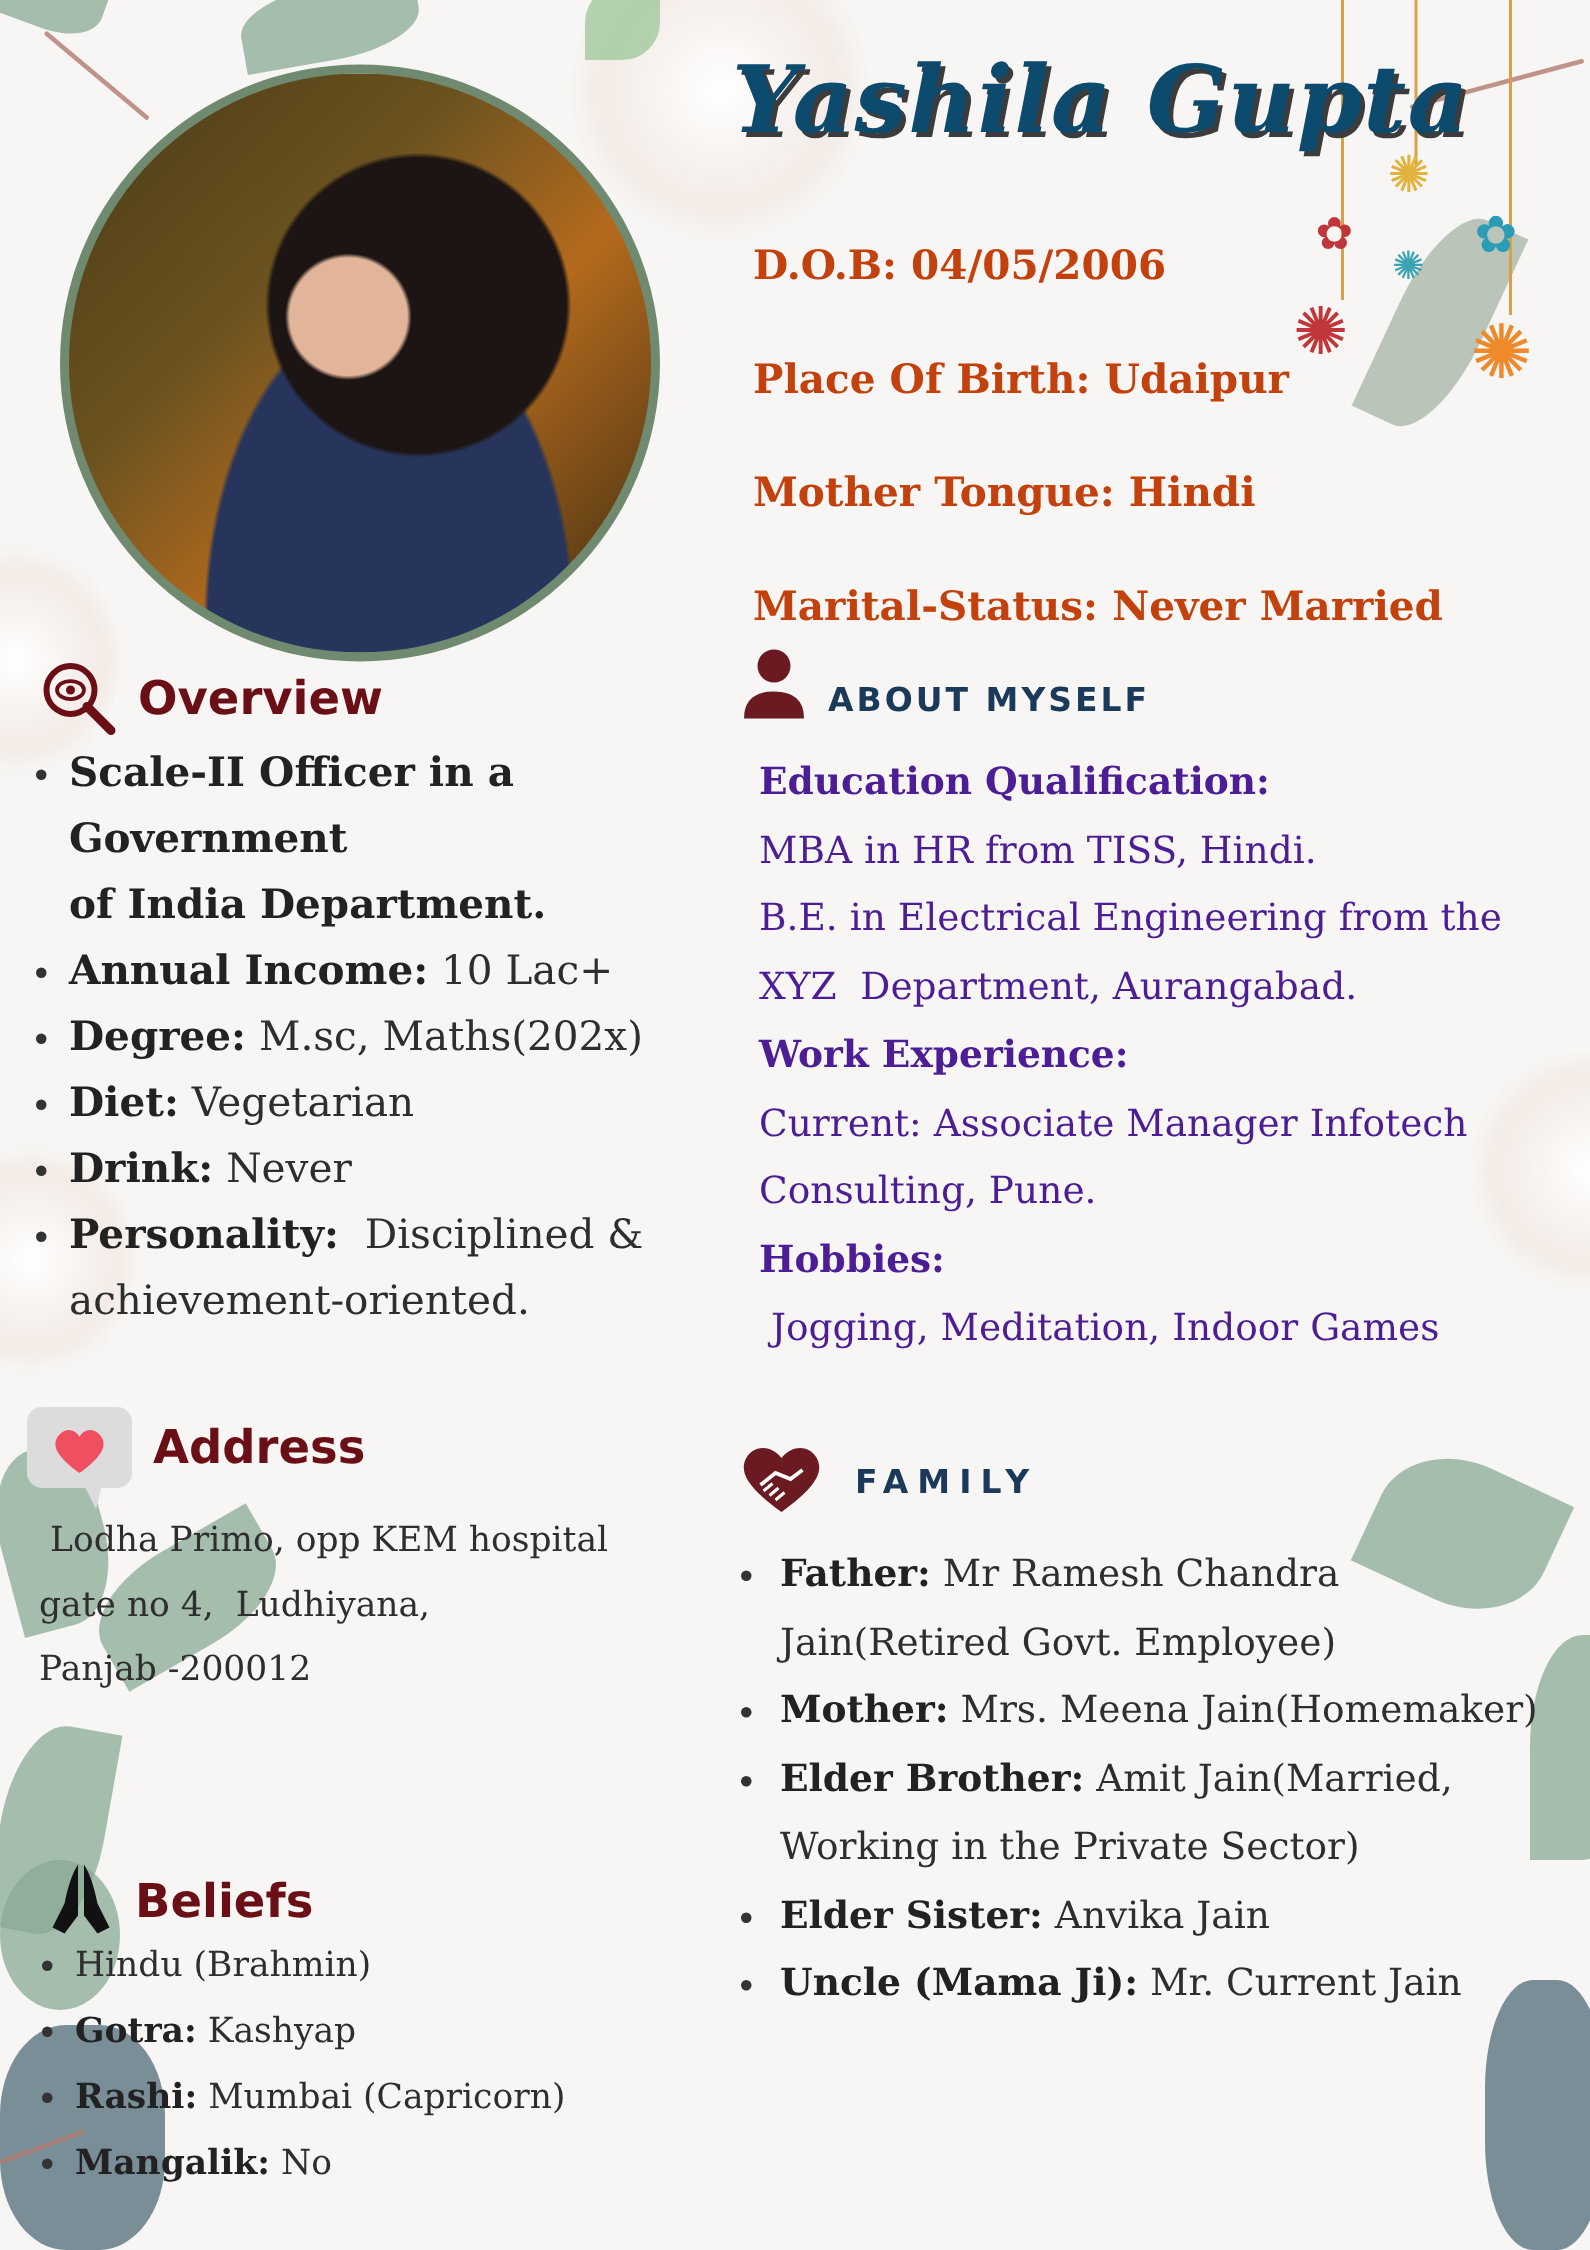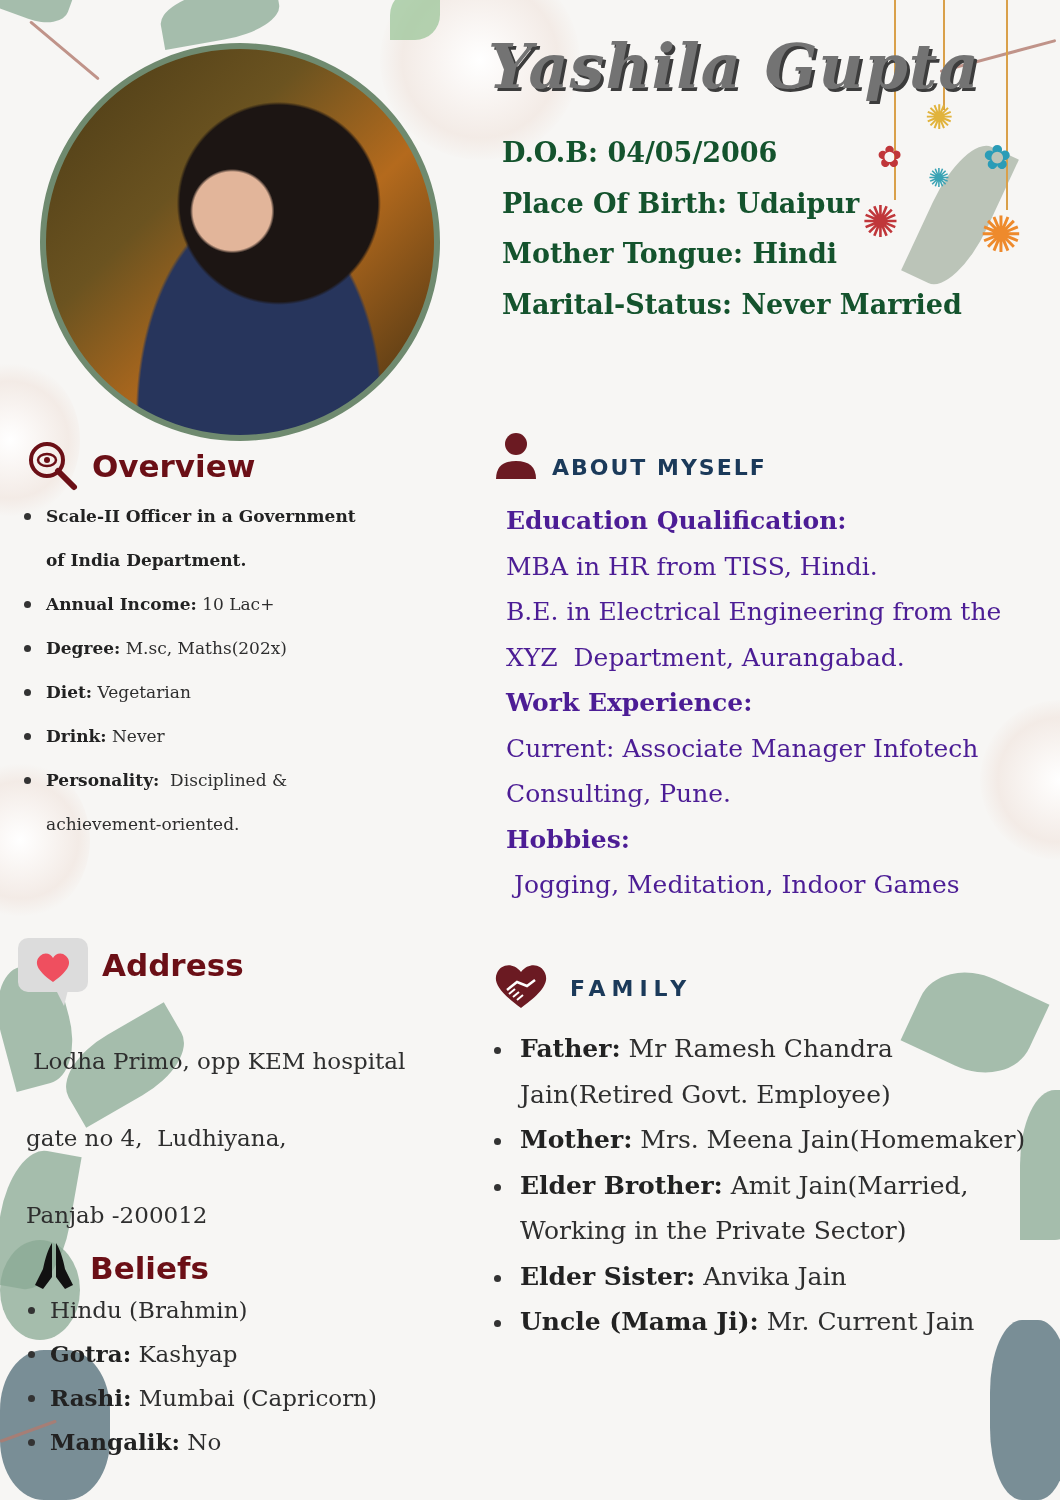--- a/index.html
+++ b/index.html
@@ -26,27 +26,27 @@
       radial-gradient(ellipse at 60% 40%, #1c1513 0 30%, rgba(0,0,0,0) 31%),
       radial-gradient(ellipse at 55% 95%, #27355c 0 40%, rgba(0,0,0,0) 41%),
       linear-gradient(135deg, #4a3a16 0%, #6b5320 35%, #b46a1d 60%, #3b2c12 100%);
     overflow: hidden;
   }
 
   
   .name {
     position: absolute; left: 488px; top: 30px;
     font-family: "DejaVu Serif", serif; font-style: italic; font-weight: bold;
-    font-size: 62px; color: #737373; letter-spacing: 1px;
+    font-size: 62px; color: #0c4a6e; letter-spacing: 1px;
     text-shadow: 3px 3px 0 #3c3c3c;
   }
   .basic { position: absolute; left: 502px; top: 133px; }
   .basic div {
     font-family: "DejaVu Serif", serif; font-weight: bold; font-size: 27px;
-    color: #14532d; height: 50.5px; line-height: 40px; white-space: nowrap;
+    color: #c2410c; height: 50.5px; line-height: 40px; white-space: nowrap; margin-top: 25px;
   }
 
   
   .ornaments { position: absolute; right: 0; top: 0; width: 210px; height: 300px; }
   .string { position: absolute; width: 2px; background: #d9a04a; top: 0; }
   .orn { position: absolute; font-size: 34px; line-height: 1; }
 
   
   .sec-head { position: absolute; display: flex; align-items: center; }
   .sec-head .title-maroon {
@@ -55,38 +55,38 @@
   .sec-head .title-navy {
     font-family: "DejaVu Sans", sans-serif; font-weight: bold; font-size: 22px; color: #1b3a5a;
     letter-spacing: 2px;
   }
   .sec-head .title-navy.wide { letter-spacing: 6px; }
 
   .icon { display: inline-flex; align-items: center; justify-content: center; }
 
   ul.list { list-style: none; position: absolute; }
   ul.list li {
-    position: relative; padding-left: 24px; font-size: 17px; line-height: 44px; color: #2e2e2e;
+    position: relative; padding-left: 24px; font-size: 27px; line-height: 44px; color: #2e2e2e;
   }
   ul.list li::before {
     content: ""; position: absolute; left: 2px; top: 19px; width: 7px; height: 7px;
     border-radius: 50%; background: #333;
   }
   ul.list li b { font-weight: bold; color: #222; }
   ul.list li .cont { display: block; }
 
   .about { position: absolute; left: 506px; top: 498px; width: 550px; }
   .about p { font-size: 25px; line-height: 45.5px; color: #4c1d95; white-space: nowrap; }
   .about p.lbl { font-weight: bold; }
 
   .family ul li { font-size: 25px; line-height: 45.5px; padding-left: 28px; white-space: nowrap; }
   .family ul li::before { top: 21px; }
 
   .address { position: absolute; left: 26px; top: 1006px; }
-  .address p { font-size: 23px; line-height: 43px; color: #2e2e2e; white-space: nowrap; margin-top: 34px; }
+  .address p { font-size: 23px; line-height: 43px; color: #2e2e2e; white-space: nowrap; }
 
   .beliefs li { font-size: 23px !important; }
 </style>
 </head>
 <body>
 
 <div class="bg">
   <div class="flower" style="left:380px;top:-40px;width:200px;height:200px;"></div>
   <div class="flower" style="left:-60px;top:360px;width:140px;height:160px;"></div>
   <div class="flower" style="left:-50px;top:760px;width:140px;height:160px;"></div>

